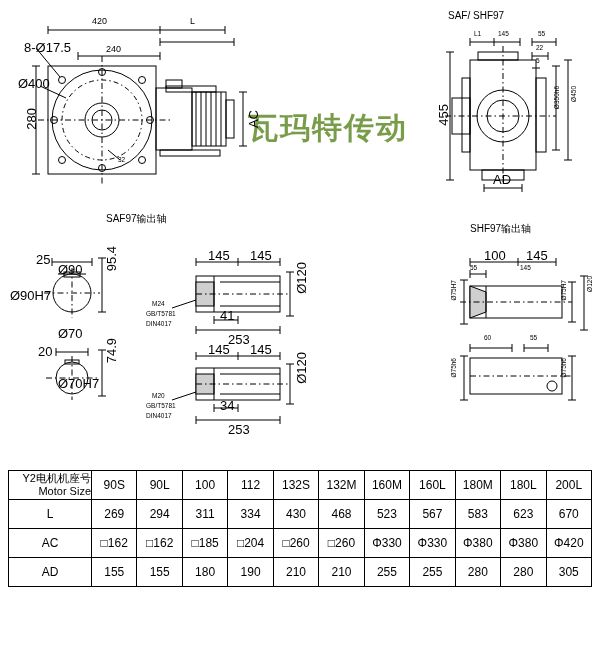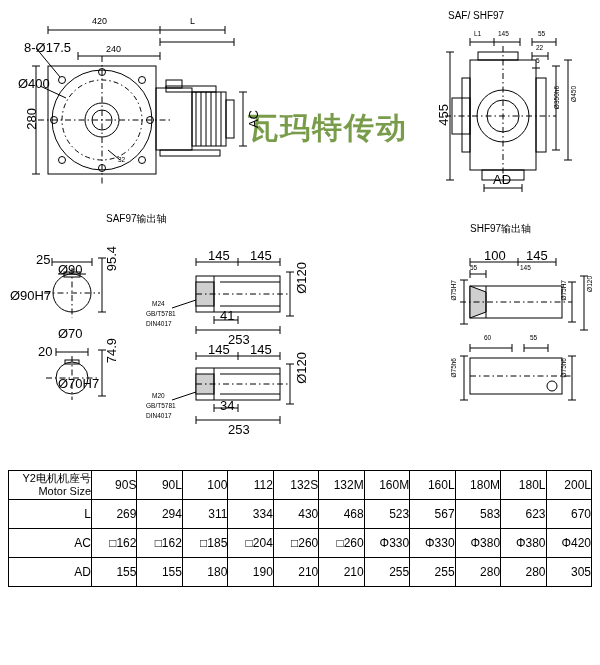--- a/index.html
+++ b/index.html
@@ -22,21 +22,21 @@
   .wm2{
     position:absolute;font-size:40px;font-weight:bold;color:#f6c9c9;
     opacity:.8;letter-spacing:4px;pointer-events:none;
   }
   
   table{
     position:absolute;left:8px;top:470px;width:584px;
     border-collapse:collapse;table-layout:fixed;
   }
   table td{
-    border:1px solid #000;text-align:right;font-size:12px;
+    border:1px solid #000;text-align:center;font-size:12px;
     height:28px;padding:0;
   }
   td.head{width:78px;font-size:11px;line-height:13px;text-align:right;padding-left:4px;}
   td.rowlab{font-size:12px;}
 </style>
 </head>
 <body>
 
 <div class="page">
 

